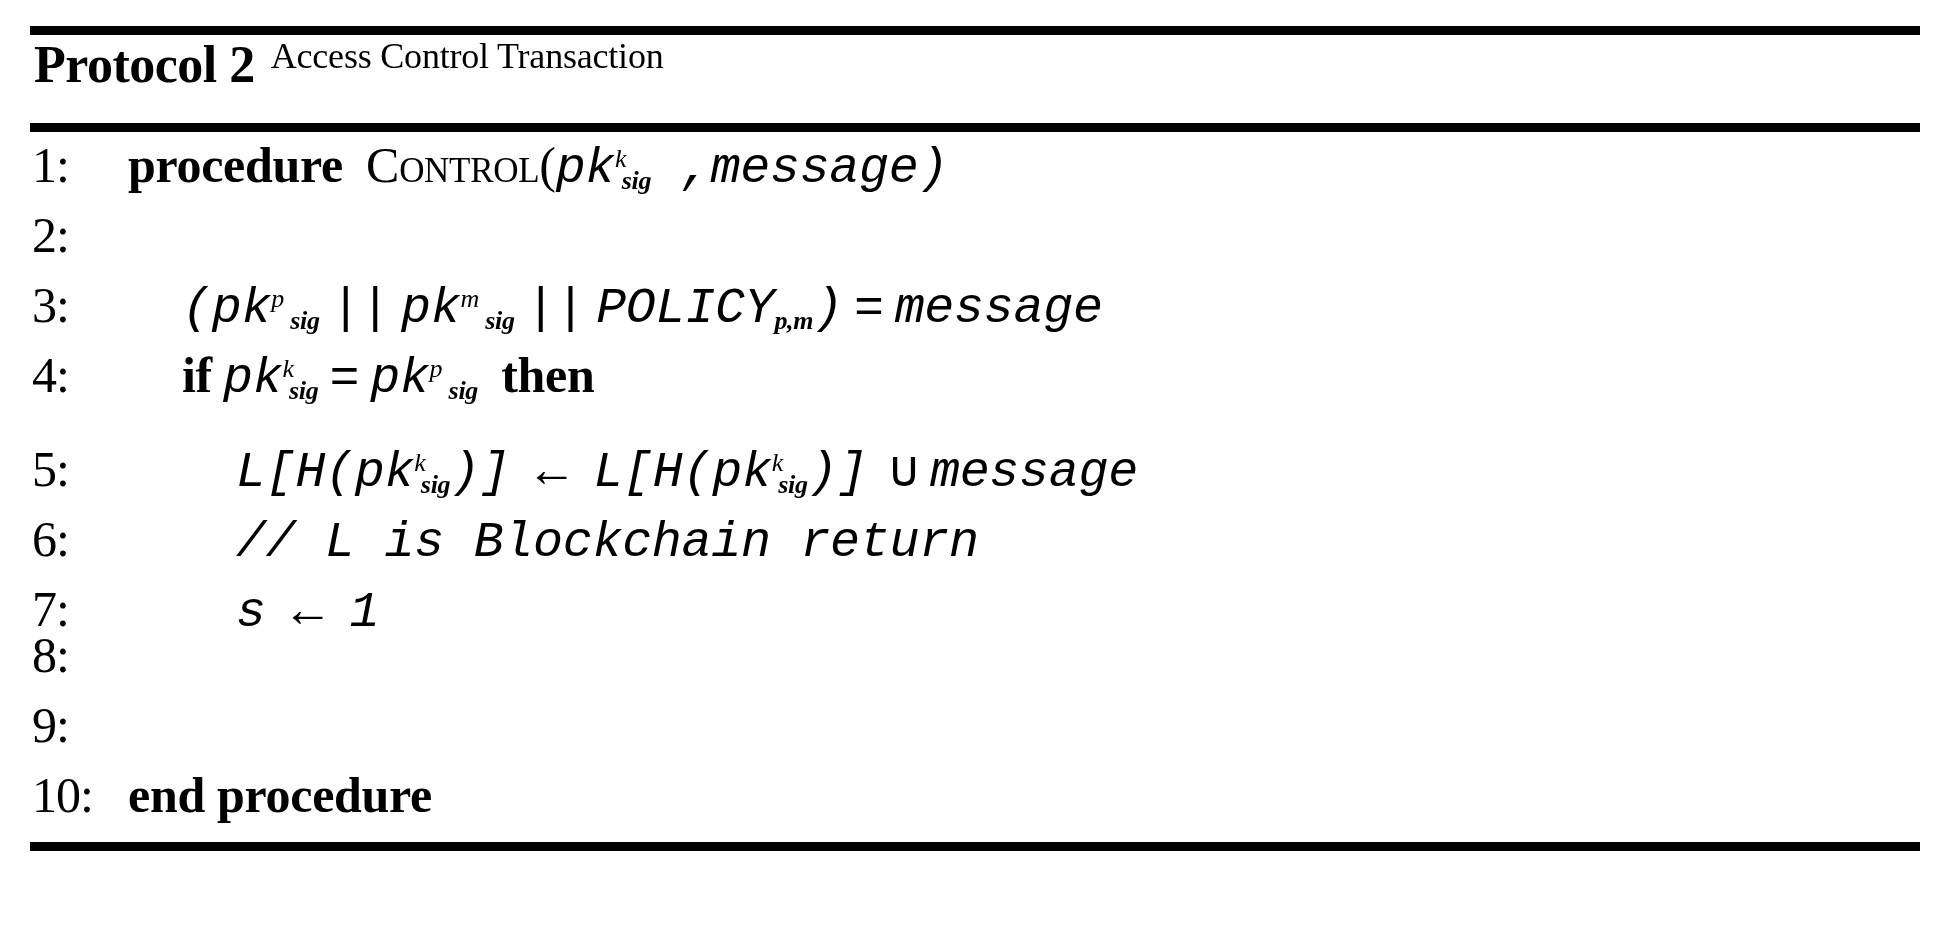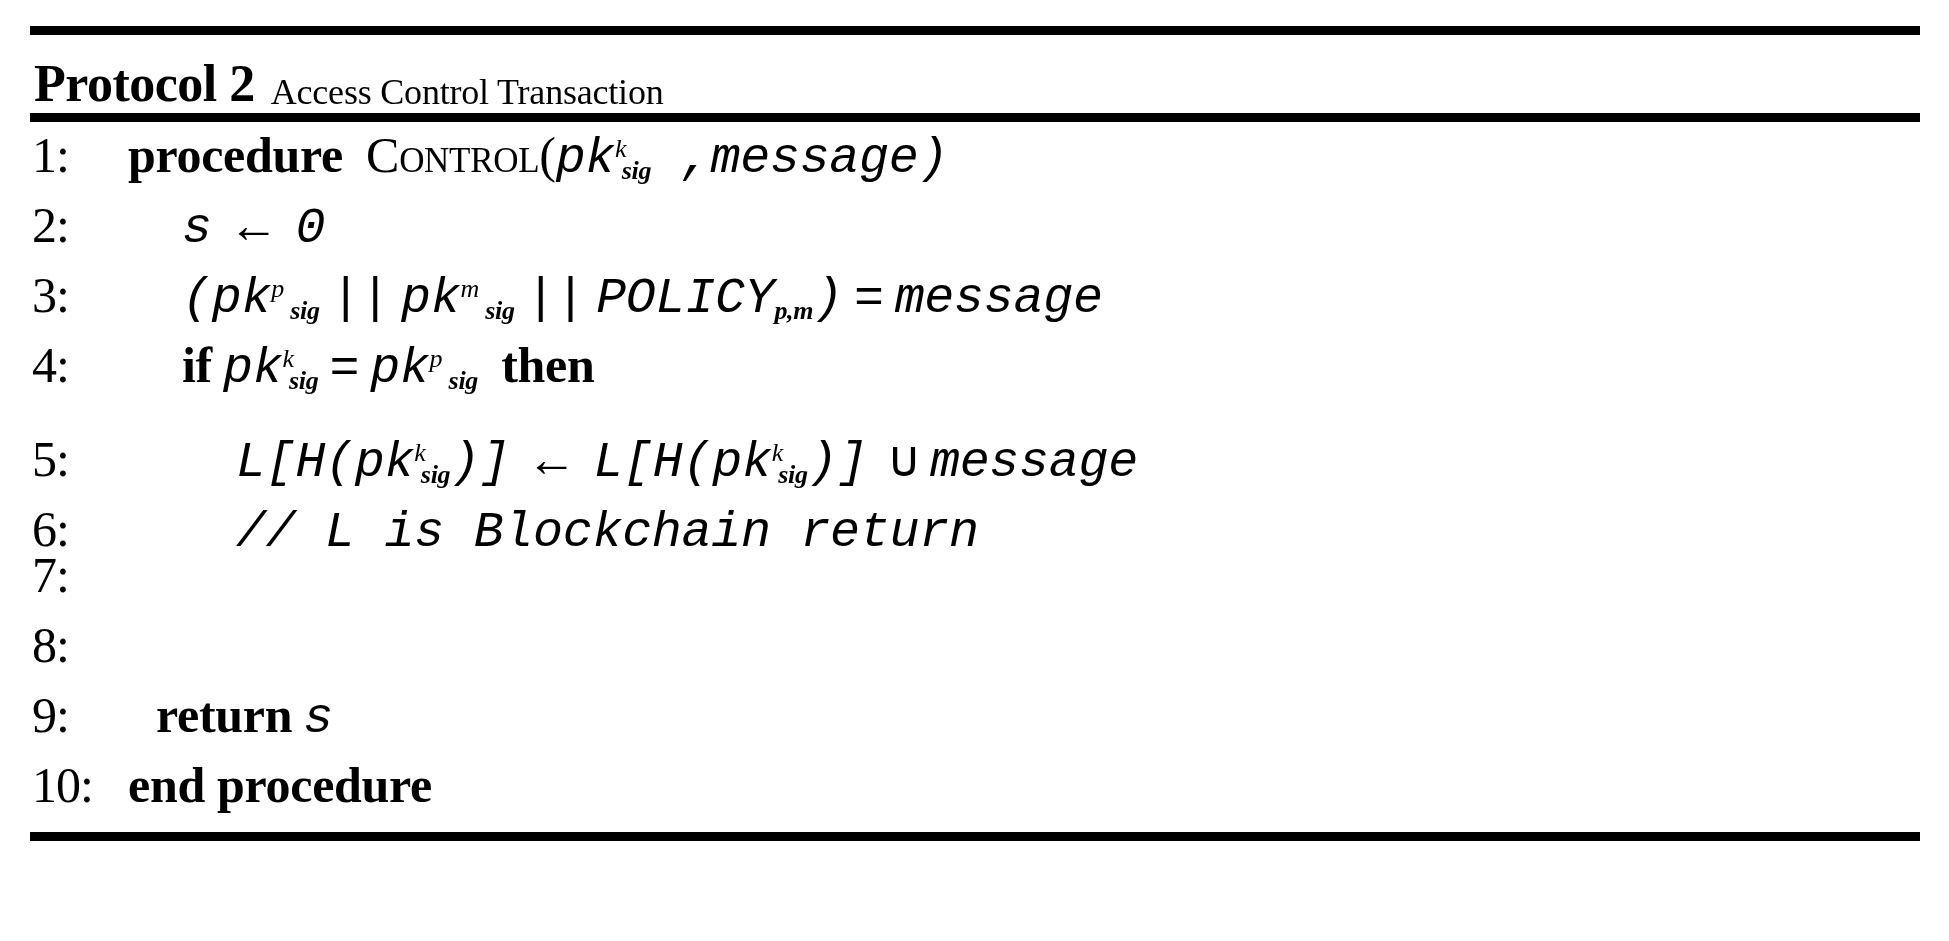--- a/index.html
+++ b/index.html
@@ -25,23 +25,23 @@
   .rule {
     background: #000000;
     width: 100%;
   }
   .rule-top    { height: 9px; }
   .rule-mid    { height: 9px; }
   .rule-bottom { height: 9px; }
 
   
   .title-row {
-    height: 78px;
+    height: 88px;
     display: flex;
-    align-items: flex-end;
+    align-items: flex-start;
     padding-left: 4px;
     white-space: nowrap;
   }
   .title-label {
     font-weight: bold;
     font-size: 52px;
     letter-spacing: -0.5px;
   }
   .title-text {
     font-weight: normal;
@@ -116,21 +116,20 @@
 
   <div class="body-lines">
 
     <div class="line">
       <span class="line-no">1:</span>
       <span class="line-body ind-0"><span class="kw">procedure</span><span class="gap"></span> <span class="sc">Control</span><span class="rm">(</span><span class="mathvar tight"><span class="it">pk</span><sup class="m">k</sup><sub class="m">sig</sub></span><span class="it"> ,</span><span class="it">message</span><span class="it">)</span></span>
     </div>
 
     <div class="line">
       <span class="line-no">2:</span>
-      <span class="line-body ind-1"><span class="it">s</span><span class="gap"></span><span class="arrow">←</span><span class="gap"></span><span class="it">0</span></span>
     </div>
 
     <div class="line">
       <span class="line-no">3:</span>
       <span class="line-body ind-1"><span class="it">(</span><span class="mathvar tight"><span class="it">pk</span><sup class="m">p</sup></span><span class="gap"></span><sub class="m">sig</sub><span class="gap"></span><span class="it">||</span><span class="gap"></span><span class="mathvar tight"><span class="it">pk</span><sup class="m">m</sup></span><span class="gap"></span><sub class="m">sig</sub><span class="gap"></span><span class="it">||</span><span class="gap"></span><span class="it">POLICY</span><sub class="m">p,m</sub><span class="it">)</span><span class="gap"></span><span class="it">=</span><span class="gap"></span><span class="it">message</span></span>
     </div>
 
     <div class="line">
       <span class="line-no">4:</span>
       <span class="line-body ind-1"><span class="kw">if</span><span class="gap"></span><span class="mathvar tight"><span class="it">pk</span><sup class="m">k</sup><sub class="m">sig</sub></span><span class="gap"></span><span class="it">=</span><span class="gap"></span><span class="mathvar tight"><span class="it">pk</span><sup class="m">p</sup></span><span class="gap"></span><sub class="m">sig</sub><span class="gap"></span> <span class="kw">then</span></span>
@@ -141,29 +140,29 @@
       <span class="line-body ind-2"><span class="it">L[H(</span><span class="mathvar tight"><span class="it">pk</span><sup class="m">k</sup><sub class="m">sig</sub></span><span class="it">)]</span><span class="gap"></span><span class="arrow">←</span><span class="gap"></span><span class="it">L[H(</span><span class="mathvar tight"><span class="it">pk</span><sup class="m">k</sup><sub class="m">sig</sub></span><span class="it">)]</span><span class="gap"></span><span class="gap"></span><span class="cup it">∪</span><span class="gap"></span><span class="it">message</span></span>
     </div>
 
     <div class="line">
       <span class="line-no">6:</span>
       <span class="line-body ind-2"><span class="it">// L is Blockchain return</span></span>
     </div>
 
     <div class="line">
       <span class="line-no">7:</span>
+      <span class="line-body ind-2"><span class="it">s</span><span class="gap"></span><span class="arrow">←</span><span class="gap"></span><span class="it">1</span></span>
     </div>
 
     <div class="line">
       <span class="line-no">8:</span>
     </div>
 
     <div class="line">
       <span class="line-no">9:</span>
-      <span class="line-body ind-1h"><span class="kw">return</span><span class="gap"></span><span class="it">s</span></span>
     </div>
 
     <div class="line">
       <span class="line-no">10:</span>
       <span class="line-body ind-0"><span class="kw">end procedure</span></span>
     </div>
 
   </div>
 
   <div class="rule rule-bottom"></div>

